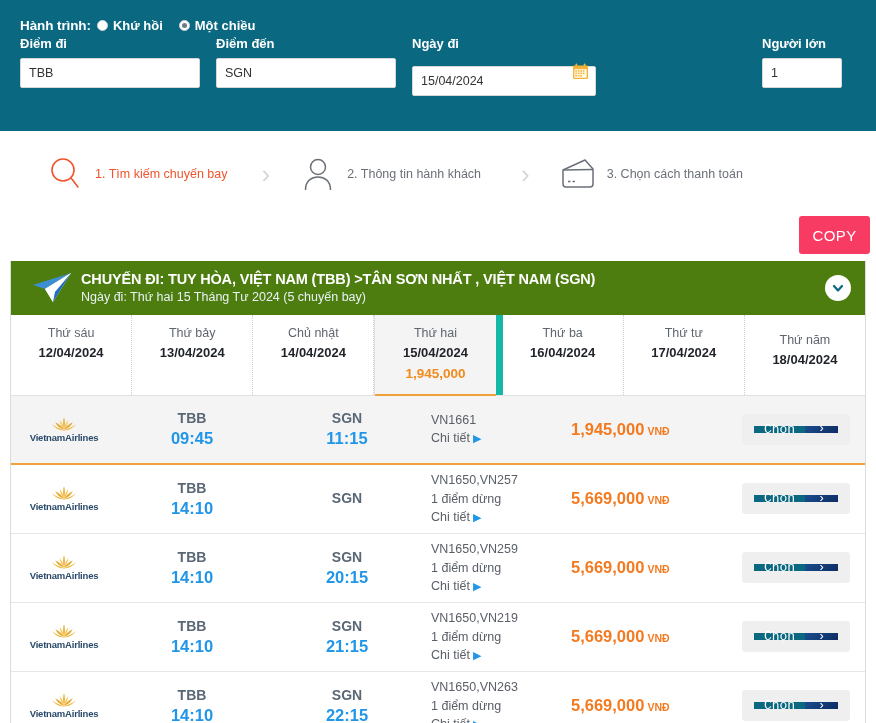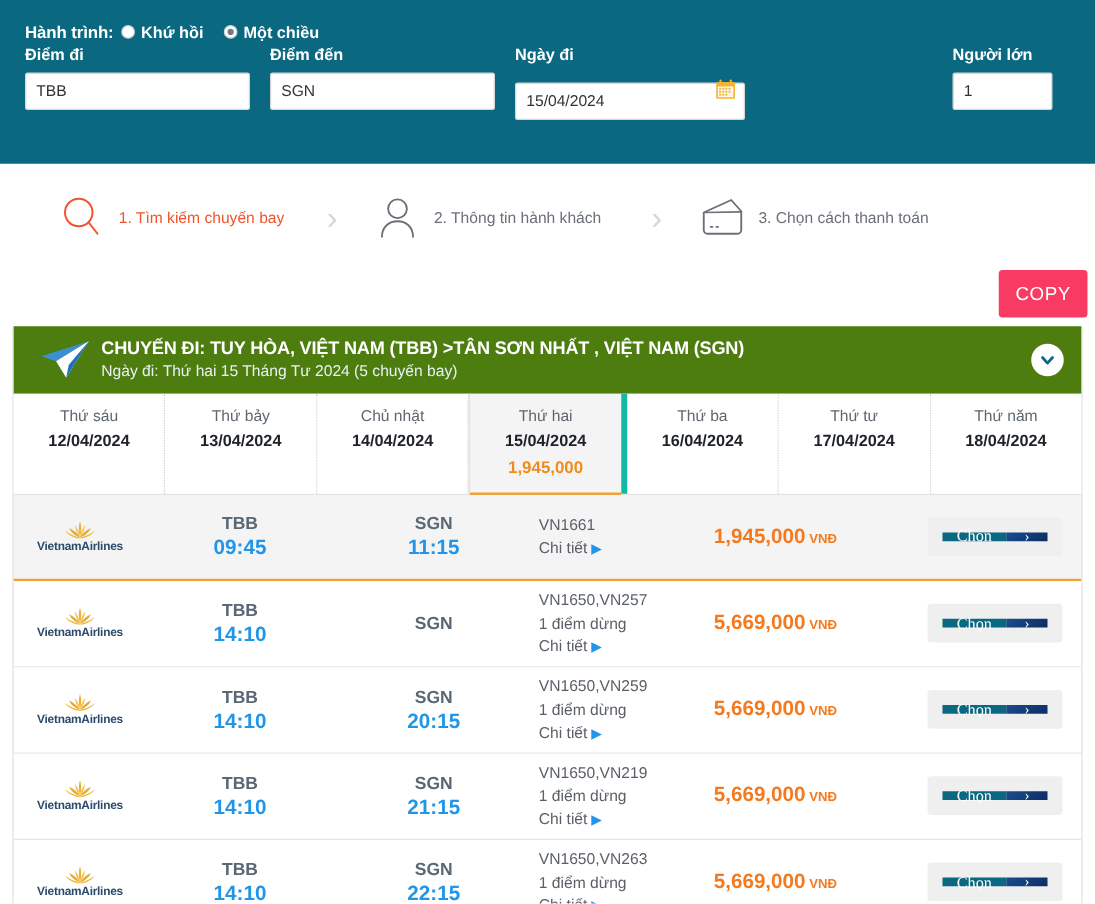--- a/index.html
+++ b/index.html
@@ -213,41 +213,41 @@
   .date-tab {
     flex: 1 1 0;
     text-align: center;
     padding: 9px 2px 10px 2px;
     min-height: 68px;
     cursor: pointer;
     border-right: 1px dotted #cfcfcf;
     position: relative;
     background: #ffffff;
   }
-  .date-tab:last-child { border-right: none; }
+  .date-tab:last-child { border-right: none; margin-top: 7px; }
   .date-tab .dow {
     font-size: 12.5px;
     color: #5f6670;
     line-height: 1.5;
   }
   .date-tab .dnum {
     font-size: 13px;
     color: #1f2329;
     font-weight: bold;
     line-height: 1.6;
   }
   .date-tab .dprice {
     font-size: 13.5px;
     color: #f08b1d;
     font-weight: bold;
     line-height: 1.6;
   }
   .date-tab.selected {
     background: #f4f4f4;
-    border-right: 5px solid #14b8a6;
+    border-right: 7px solid #14b8a6;
     border-left: 1px solid #e0e0e0;
   }
   .date-tab.selected::after {
     content: "";
     position: absolute;
     left: 0; right: 0; bottom: -1px;
     height: 2px;
     background: #f0a23a;
   }
 
@@ -348,21 +348,21 @@
     padding-right: 7px;
   }
   .choose-btn {
     display: flex;
     width: 108px; height: 31px;
     border-radius: 3px;
     overflow: hidden;
     cursor: pointer;
     border: none;
     padding: 12px;
-    font-family: Liberation Serif, serif;
+    font-family: Liberation Mono, monospace;
   }
   .choose-main {
     flex: 1;
     background: #0b6881;
     color: #ffffff;
     font-size: 13px;
     display: flex;
     align-items: center;
     justify-content: center;
   }

